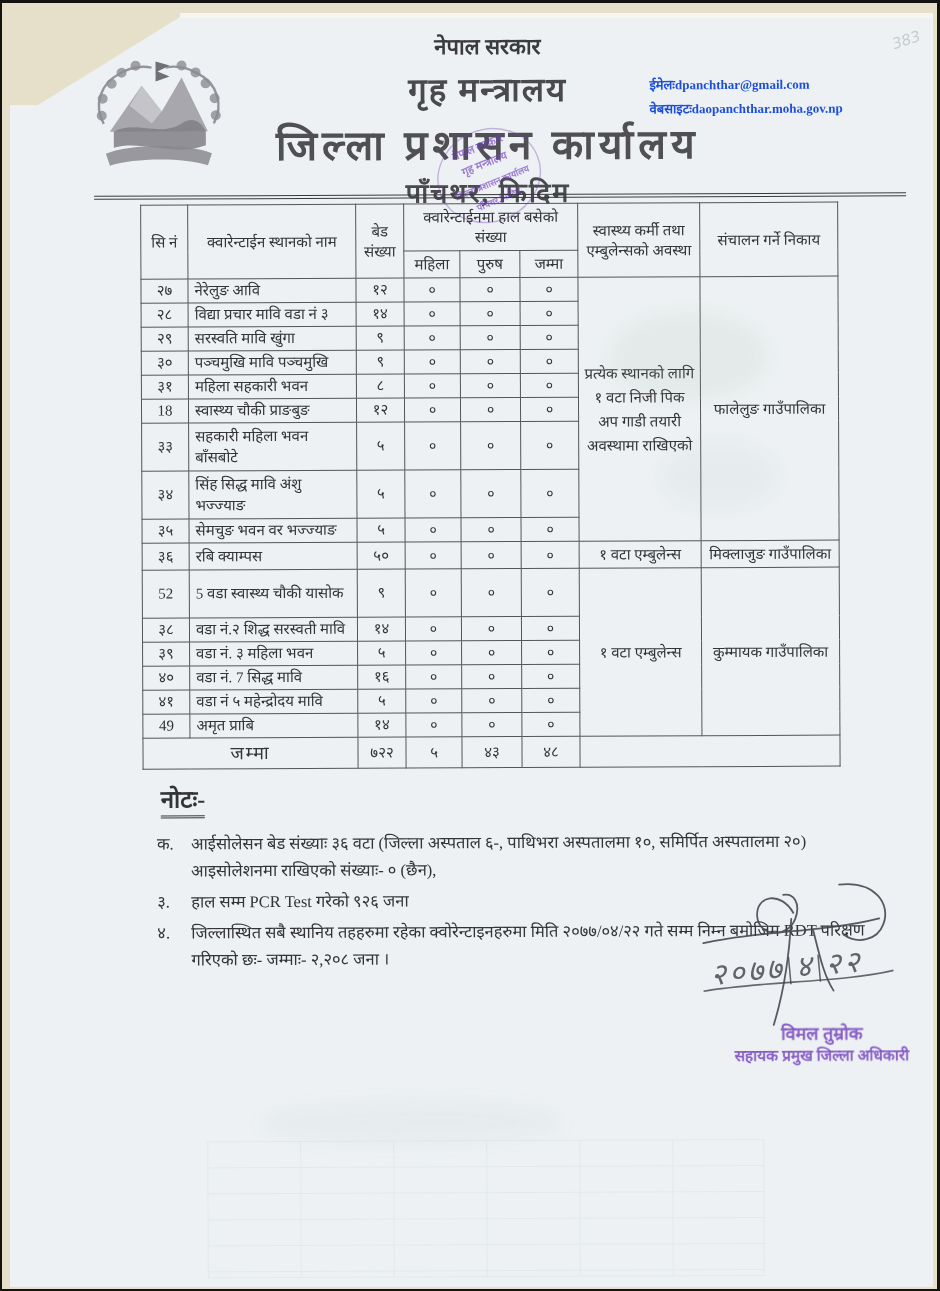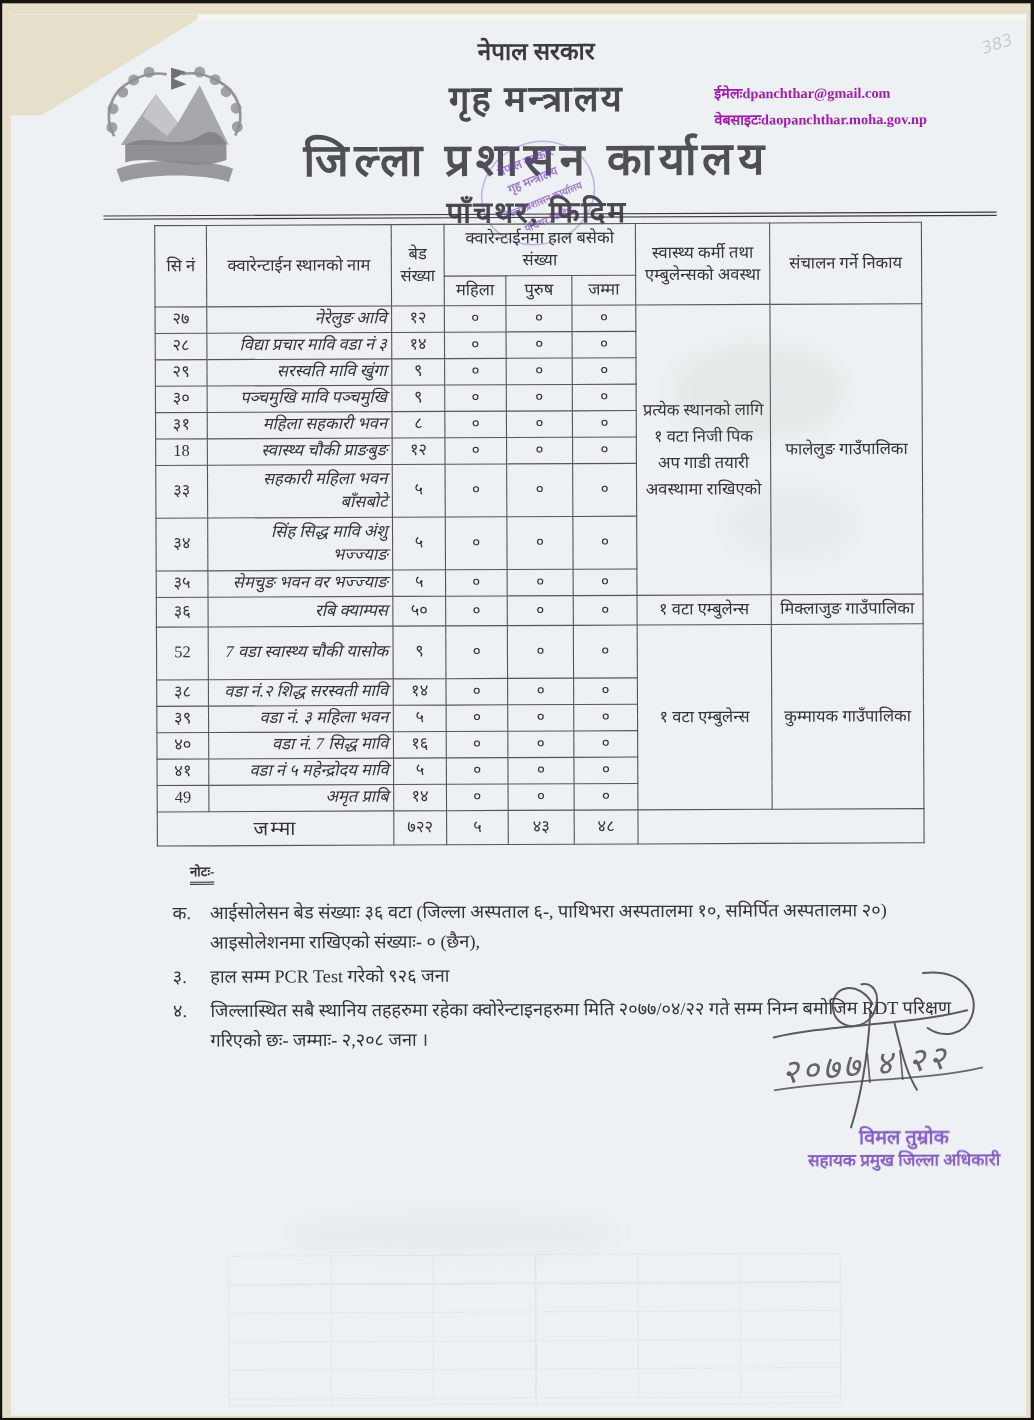--- a/index.html
+++ b/index.html
@@ -27,53 +27,53 @@
   .content{position:absolute;inset:0;transform:rotate(-0.25deg);transform-origin:280px 620px;}
 
   
   .hdr{position:absolute;left:120px;top:18px;width:720px;text-align:center;}
   .hdr .gov{font-size:22px;font-weight:bold;color:#3c3c40;}
   .hdr .ministry{font-size:33px;font-weight:bold;color:#4a4a4e;margin-top:6px;letter-spacing:2px;}
   .hdr .office{font-size:41px;font-weight:bold;color:#505054;margin-top:4px;letter-spacing:5px;}
   .hdr .location{font-size:27px;font-weight:bold;color:#4a4a4e;margin-top:2px;letter-spacing:2px;}
   .contact{
     position:absolute;right:88px;top:62px;text-align:left;
-    font-size:13px;font-weight:bold;color:#a21caf;line-height:24px;
+    font-size:13px;font-weight:bold;color:#1d4ed8;line-height:24px;
   }
   .emblem{position:absolute;left:82px;top:40px;}
   .hstamp{position:absolute;left:418px;top:108px;opacity:.8;}
   .rule{
     position:absolute;left:86px;top:182px;width:812px;height:0;
     border-top:4px double #3a3a3e;
   }
 
   
   table.qtable{
     position:absolute;left:132px;top:191px;width:697px;
     border-collapse:collapse;table-layout:fixed;
     font-size:15px;color:#333338;
   }
   .qtable td,.qtable th{
     border:1px solid #55555a;padding:1px 4px;text-align:center;
     font-weight:normal;overflow:hidden;line-height:21px;
   }
   .qtable thead th{font-size:15px;line-height:20px;padding:3px 2px;}
-  .qtable td.name{text-align:right;padding-left:6px;font-style:italic;}
+  .qtable td.name{text-align:left;padding-left:6px;}
   .qtable tbody tr{height:24px;}
   .qtable tbody tr.tall{height:48px;}
   .qtable td.merged{vertical-align:middle;line-height:24px;}
   .qtable .total-row{height:31px;font-weight:bold;}
   .qtable .total-row .tlabel{font-size:18px;letter-spacing:2px;}
   .digits{font-size:14px;}
 
   
   .notes{position:absolute;left:146px;top:768px;width:730px;font-size:16.5px;color:#333338;}
   .note-title{
-    font-size:12px;font-weight:bold;display:inline-block;
-    border-bottom:3px double #3a3a3e;padding-bottom:1px;margin-bottom:12px;margin-left:16px;
+    font-size:24px;font-weight:bold;display:inline-block;
+    border-bottom:3px double #3a3a3e;padding-bottom:1px;margin-bottom:12px;margin-left:4px;
   }
   .note-item{display:flex;margin-bottom:4px;line-height:27px;}
   .note-item .pfx{width:34px;flex:none;text-align:left;}
   .note-item .ntext{flex:1;}
 
   
   .sig-svg{position:absolute;left:632px;top:868px;}
   .sig-stamp{
     position:absolute;left:690px;top:1012px;width:240px;text-align:center;
     color:rgba(113,62,189,.82);filter:blur(.3px);
@@ -264,21 +264,21 @@
             <td class="name">रबि क्याम्पस</td>
             <td>५०</td>
             <td class="digits">०</td>
             <td class="digits">०</td>
             <td class="digits">०</td>
             <td class="merged" rowspan="1">१ वटा एम्बुलेन्स</td>
             <td class="merged" rowspan="1">मिक्लाजुङ गाउँपालिका</td>
           </tr>
           <tr class="tall">
             <td>52</td>
-            <td class="name">7 वडा स्वास्थ्य चौकी यासोक</td>
+            <td class="name">5 वडा स्वास्थ्य चौकी यासोक</td>
             <td>९</td>
             <td class="digits">०</td>
             <td class="digits">०</td>
             <td class="digits">०</td>
             <td class="merged" rowspan="6">१ वटा एम्बुलेन्स</td>
             <td class="merged" rowspan="6">कुम्मायक गाउँपालिका</td>
           </tr>
           <tr>
             <td>३८</td>
             <td class="name">वडा नं.२ शिद्ध सरस्वती मावि</td>

